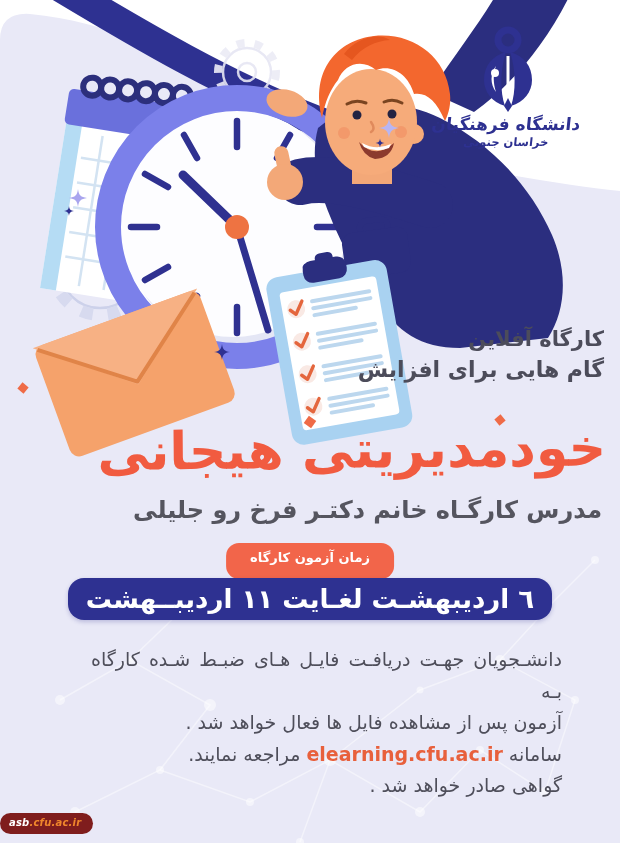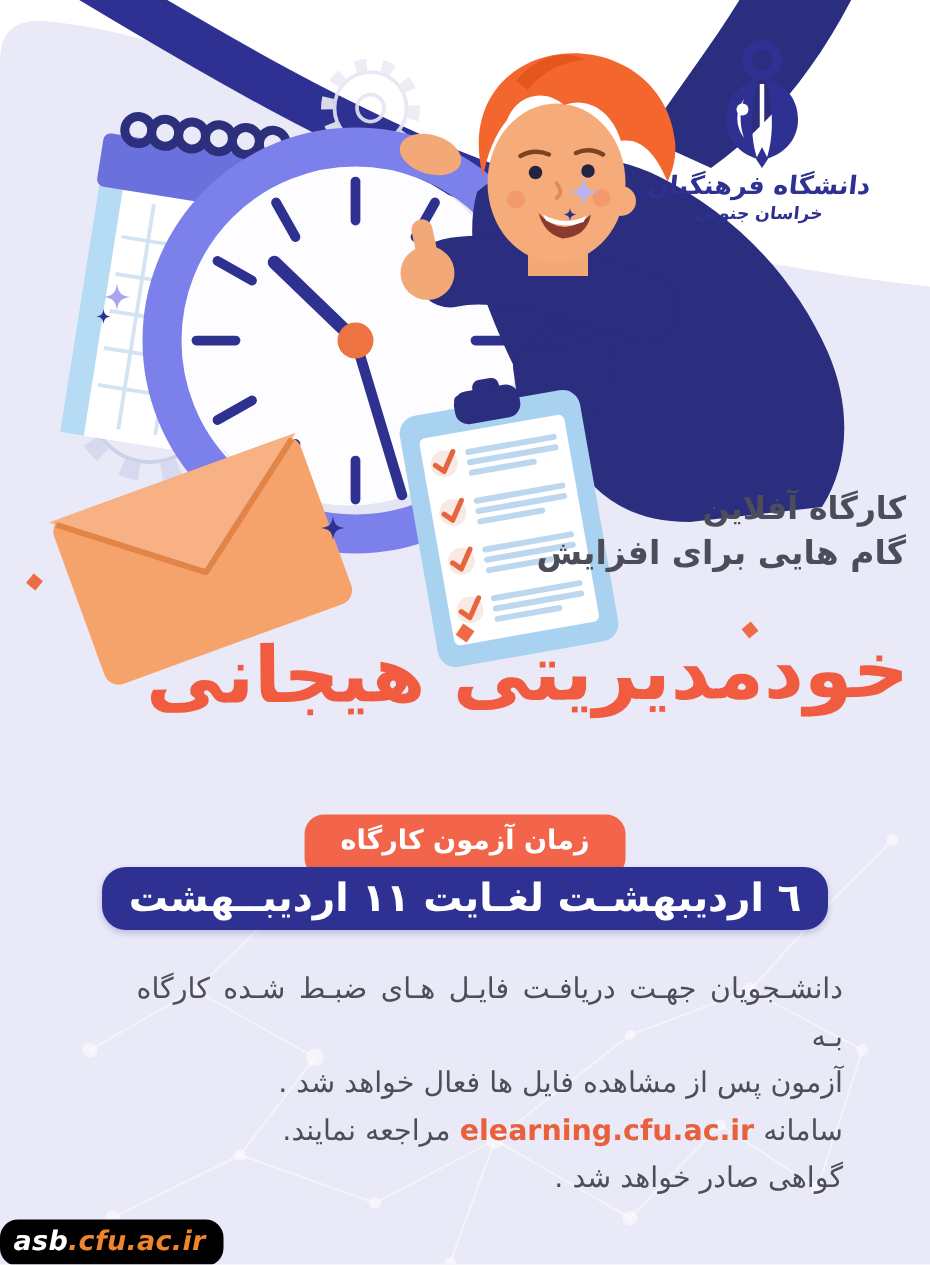--- a/index.html
+++ b/index.html
@@ -23,40 +23,40 @@
     font-size:52px;font-weight:bold;color:#f15b40;line-height:72px;transform:rotate(-0.5deg);
     white-space:nowrap;
   }
   .instructor{
     position:absolute;top:490px;right:18px;left:10px;z-index:3;direction:rtl;text-align:right;
     font-size:24px;font-weight:bold;color:#55555f;line-height:40px;white-space:nowrap;
   }
   
   .exam-badge{
     position:absolute;top:543px;left:50%;transform:translateX(-50%);z-index:2;
-    background:#f2654a;color:#fff;font-size:18px;font-weight:bold;direction:rtl;
+    background:#f2654a;color:#fff;font-size:13px;font-weight:bold;direction:rtl;
     padding:7px 24px 14px;border-radius:13px;white-space:nowrap;text-align:right;
   }
   .date-band{
     position:absolute;top:578px;left:68px;width:484px;height:42px;z-index:3;
     background:#2e3191;border-radius:16px;display:flex;align-items:center;justify-content:center;
     color:#ffffff;font-size:26px;font-weight:bold;direction:rtl;white-space:nowrap;
     box-shadow:0 2px 4px rgba(46,49,145,0.25);
   }
   
   .notes{
     position:absolute;top:644px;right:58px;left:56px;z-index:3;direction:rtl;text-align:right;
     color:#4e4e5a;font-size:19px;line-height:31.5px;margin-left:35px;
   }
   .notes .stretch{text-align:justify;text-align-last:justify;}
   .link-orange{color:#e8603c;font-weight:bold;}
   
   .site-badge{
-    position:absolute;left:0;top:813px;z-index:3;background:#000000;color:#fff;
-    padding:4px 12px 6px 9px;font-size:18px;font-weight:bold;font-style:italic;
+    position:absolute;left:0;top:813px;z-index:3;background:#7f1d1d;color:#fff;
+    padding:4px 12px 6px 9px;font-size:10px;font-weight:bold;font-style:italic;
     letter-spacing:0.2px;
     border-radius:12px;
   }
   .site-rest{color:#f0862c;}
 </style>
 </head>
 <body>
 
 <div id="poster">
 
@@ -269,20 +269,21 @@
     <div class="logo-line2">خراسان جنوبی</div>
   </div>
 
   <div class="intro">
     <div class="intro-l1">کارگاه آفلاین</div>
     <div class="intro-l2">گام هایی برای افزایش</div>
   </div>
 
   <div class="headline">خودمدیریتی هیجانی</div>
 
+  <div class="instructor">مدرس کارگـاه خانم دکتـر فرخ رو جلیلی</div>
 
   <div class="exam-badge">زمان آزمون کارگاه</div>
   <div class="date-band">٦ اردیبهشـت لغـایت ۱۱ اردیبــهشت</div>
 
   <div class="notes">
     <div class="stretch">دانشـجویان جهـت دریافـت فایـل هـای ضبـط شـده کارگاه بـه</div>
     <div>آزمون پس از مشاهده فایل ها فعال خواهد شد .</div>
     <div>
       <span>سامانه</span>
       <span class="link-orange">elearning.cfu.ac.ir</span>

